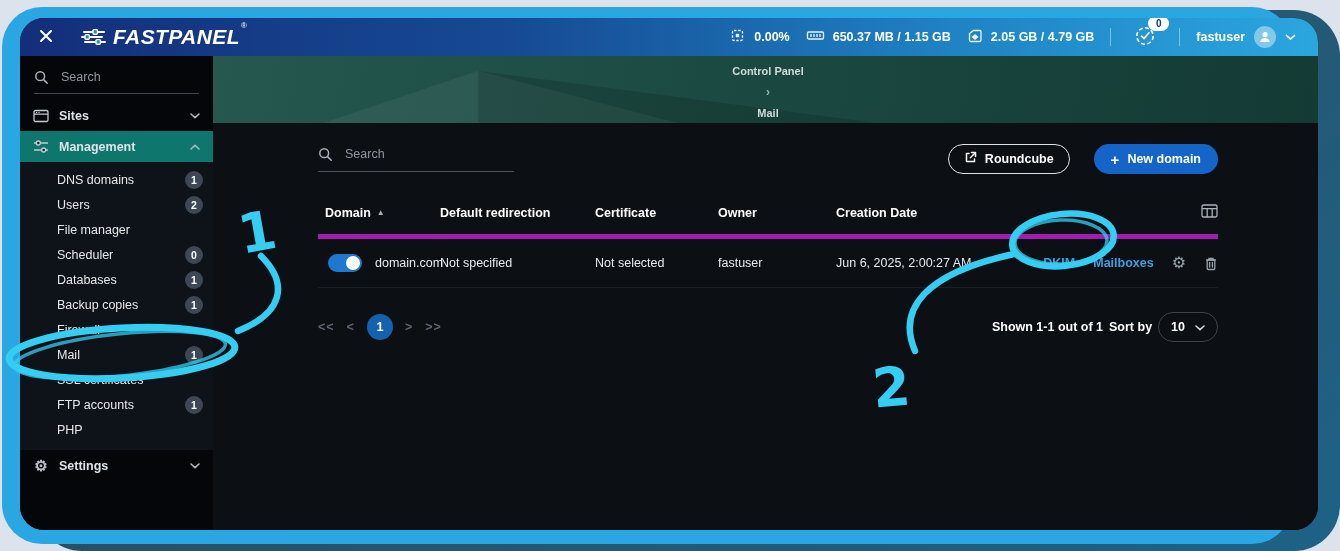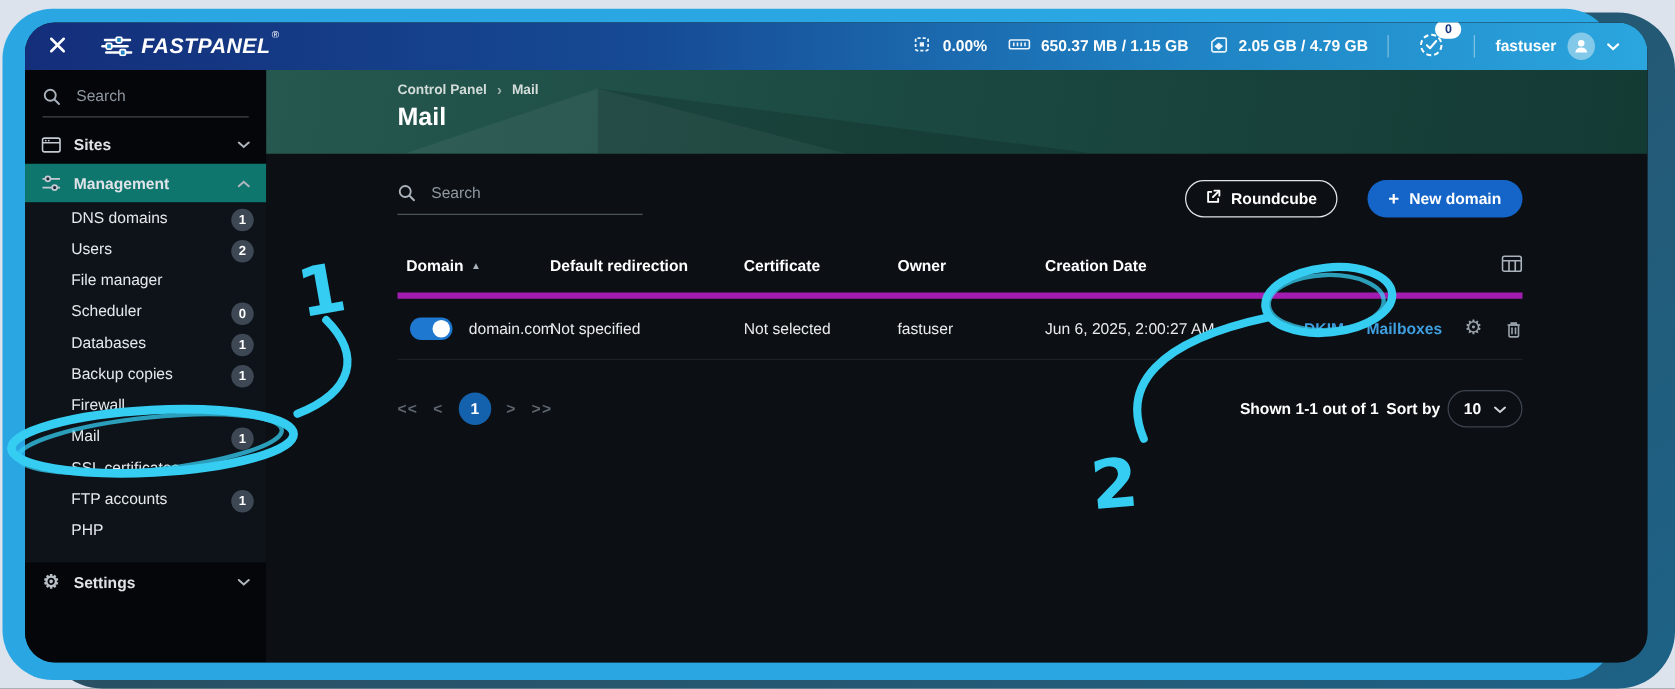--- a/index.html
+++ b/index.html
@@ -16,21 +16,21 @@
   
   .panel{position:absolute;left:20px;top:18px;width:1298px;height:512px;border-radius:24px;
     overflow:hidden;display:flex;flex-direction:column;background:#0c1014;}
   
   .topbar{flex:0 0 38px;display:flex;align-items:center;color:#fff;
     background:linear-gradient(90deg,#142e7a 0%,#164a94 38%,#1f83c4 72%,#2ba6de 100%);
     padding:0 22px 0 0;}
   .close-btn{width:52px;display:flex;align-items:center;justify-content:center;cursor:pointer;background:none;border:0;}
   .logo{display:flex;align-items:baseline;gap:7px;margin-left:8px;}
   .logo .glyph{align-self:center;display:flex;}
-  .brand{font-style:italic;font-weight:800;font-size:17px;letter-spacing:.4px;color:#fff;}
+  .brand{font-style:italic;font-weight:800;font-size:21px;letter-spacing:.4px;color:#fff;}
   .brand-reg{font-size:8px;vertical-align:top;position:relative;top:-4px;margin-left:1px;}
   .tb-right{margin-left:auto;display:flex;align-items:center;gap:16px;font-size:12.5px;font-weight:600;}
   .stat{display:flex;align-items:center;gap:8px;white-space:nowrap;}
   .tb-divider{width:1px;height:18px;background:rgba(255,255,255,.4);}
   .notif{position:relative;display:flex;align-items:center;padding:0 6px;}
   .notif-badge{position:absolute;top:-8px;right:-6px;min-width:15px;height:15px;border-radius:8px;
     background:#fff;color:#17357f;font-size:10px;font-weight:700;display:flex;align-items:center;justify-content:center;padding:0 3px;}
   .user{display:flex;align-items:center;gap:9px;}
   .avatar{width:22px;height:22px;border-radius:50%;background:rgba(255,255,255,.42);
     display:flex;align-items:center;justify-content:center;}
@@ -38,33 +38,33 @@
   .app-body{flex:1;display:flex;min-height:0;}
   .sidebar{flex:0 0 193px;background:#04060a;color:#dfe3e8;display:flex;flex-direction:column;font-size:12.5px;}
   .s-search{display:flex;align-items:center;gap:10px;margin:13px 14px 0;padding-bottom:8px;border-bottom:1px solid #40474f;}
   .s-search input{background:transparent;border:0;outline:0;color:#dfe3e8;font-size:12.5px;width:100%;font-family:inherit;}
   input::placeholder{color:#8f97a0;}
   .nav-row{height:31px;display:flex;align-items:center;gap:10px;padding:0 13px;font-weight:600;cursor:pointer;}
   .nav-row.first{margin-top:6px;justify-content:flex-end;}
   .nav-row .chev{margin-left:auto;display:flex;color:#aeb6bf;}
   .nav-row.active{background:#0f766e;}
   .subsection{background:#0d1319;padding:5px 0 8px;}
-  .sub-item{height:25px;display:flex;align-items:flex-start;padding:0 10px 0 37px;cursor:pointer;color:#e6e9ec;}
+  .sub-item{height:25px;display:flex;align-items:center;padding:0 10px 0 37px;cursor:pointer;color:#e6e9ec;}
   .badge{margin-left:auto;width:18px;height:18px;border-radius:50%;background:#3e4855;color:#fff;
     font-size:10.5px;display:flex;align-items:center;justify-content:center;font-weight:600;}
   .icon16{width:16px;height:16px;display:flex;align-items:center;justify-content:center;color:#c3cad2;}
   .gear-glyph{font-size:15px;line-height:1;color:#b9c0c8;}
   
   .main{flex:1;display:flex;flex-direction:column;background:#0c1014;min-width:0;}
   .band{flex:0 0 58px;position:relative;padding:9px 100px 0 105px;overflow:hidden;
     background:linear-gradient(100deg,#265850 0%,#1b4a42 45%,#143a34 100%);}
   .band-poly{position:absolute;inset:0;pointer-events:none;}
   .band-poly.a{background:rgba(255,255,255,.055);clip-path:polygon(10% 100%,24% 22%,42% 100%);}
   .band-poly.b{background:rgba(0,0,0,.14);clip-path:polygon(24% 22%,60% 100%,24% 100%);}
-  .crumbs{position:relative;display:flex;align-items:center;gap:8px;font-size:11px;font-weight:600;color:#d2dcd8;}
+  .crumbs{position:relative;display:flex;align-items:center;gap:8px;font-size:11px;font-weight:600;color:#d2dcd8;flex-direction:column;}
   .crumb-sep{color:#9fb3ae;font-size:12px;}
   .page-title{position:relative;font-size:20px;font-weight:700;color:#fff;margin-top:4px;}
   .content{flex:1;padding:21px 100px 0 105px;}
   
   .toolbar{display:flex;align-items:center;}
   .t-search{width:196px;display:flex;align-items:center;gap:10px;border-bottom:1px solid #4a525a;padding-bottom:9px;}
   .t-search input{background:transparent;border:0;outline:0;color:#e6e9ec;font-size:12.5px;width:100%;font-family:inherit;}
   .t-buttons{margin-left:auto;display:flex;align-items:center;gap:24px;}
   .btn{height:30px;border-radius:16px;display:flex;align-items:center;gap:8px;padding:0 15px;
     font-size:12.5px;font-weight:600;font-family:inherit;cursor:pointer;}

